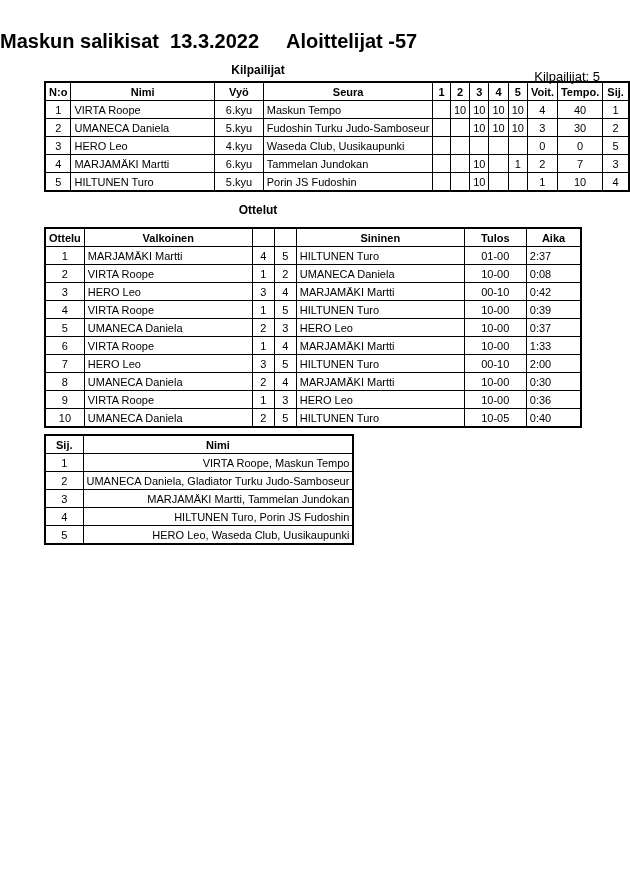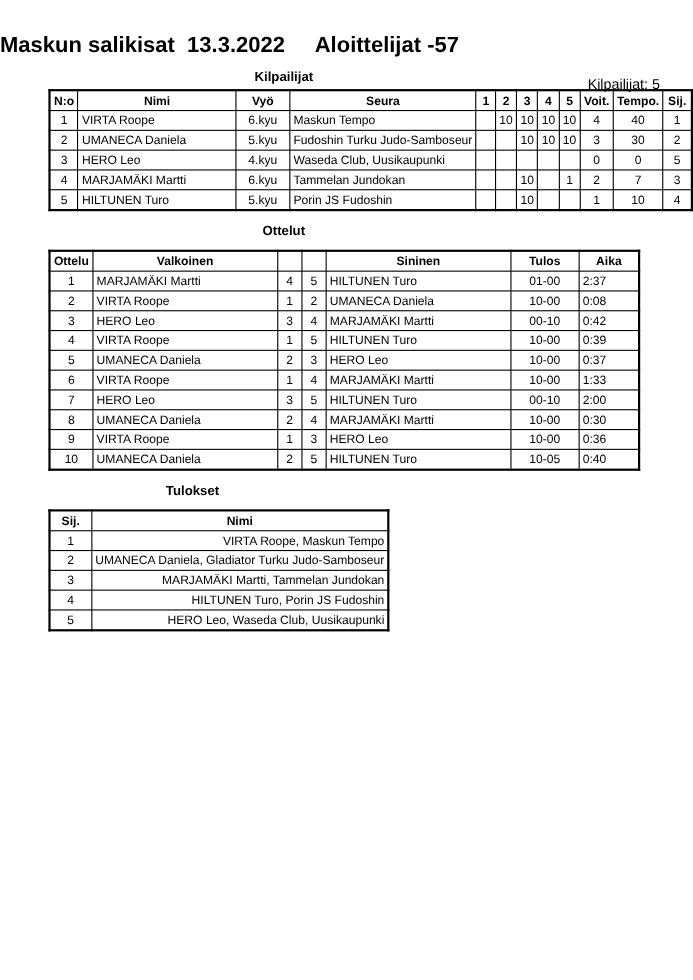--- a/index.html
+++ b/index.html
@@ -296,23 +296,20 @@
           <td>UMANECA Daniela</td>
           <td>2</td>
           <td>5</td>
           <td>HILTUNEN Turo</td>
           <td>10-05</td>
           <td>0:40</td>
         </tr>
       </tbody>
   </table>
 
-  <div class="section-row gap-lg">
-    <div class="section-title over-narrow">Tulokset</div>
-  </div>
 
   <table id="tbl-tulokset" class="gap-sm">
     <colgroup>
       <col style="width:38px">
         <col style="width:247px">
     </colgroup>
     <thead>
         <tr>
           <th>Sij.</th>
           <th>Nimi</th>

